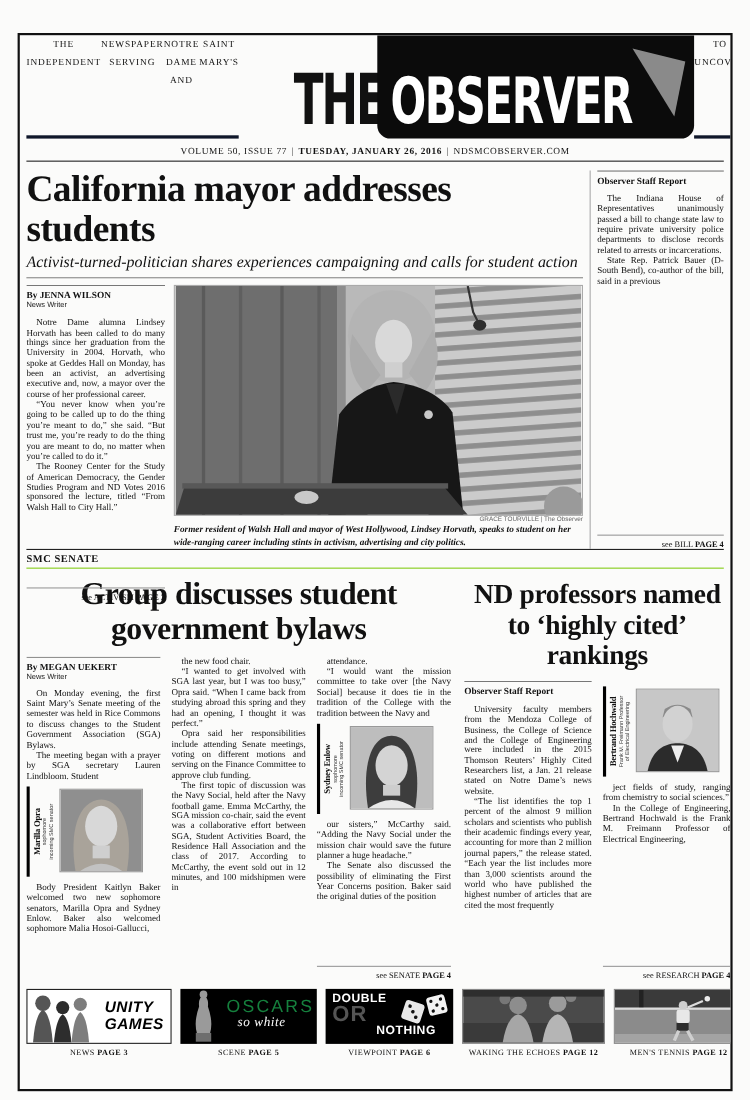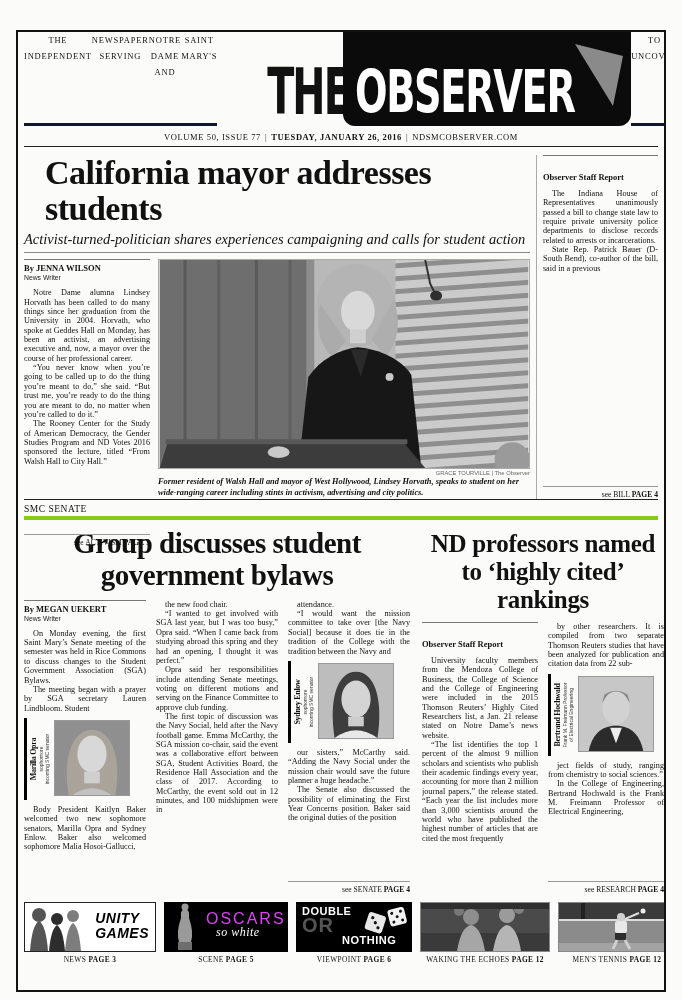--- a/index.html
+++ b/index.html
@@ -15,33 +15,33 @@
   .logo-observer { font-family:"DejaVu Sans", sans-serif; font-weight:bold; font-size:58px; letter-spacing:-2px; color:#fff; transform:scaleX(.66); transform-origin:left center; white-space:nowrap; }
   .curl { position:absolute; top:10px; right:6px; }
 
   .issue-line { text-align:center; font-size:8.5px; letter-spacing:.6px; padding:6px 0 4px; border-bottom:1.5px solid #222; }
   .issue-line .sep { margin:0 4px; color:#333; }
   .issue-line b { font-weight:bold; }
 
   
   .vrule { width:1px; background:#aaa; margin:0 6px; }
   .hline { border-bottom:1px solid #222; }
-  .kicker-row { padding:4px 0 2px; font-size:9.5px; font-weight:normal; letter-spacing:.5px; border-bottom:4px solid #84cc16; }
+  .kicker-row { padding:4px 0 2px; font-size:9.5px; font-weight:bold; letter-spacing:.5px; border-bottom:1px solid #84cc16; }
   .byline-block { border-top:1px solid #777; padding-top:3px; margin-bottom:7px; }
   .byline-name { font-size:8.5px; font-weight:bold; }
   .byline-role { font-size:6.8px; font-family:"Liberation Sans", sans-serif; color:#222; margin-top:1px; }
-  .staff-byline { border-top:1px solid #777; padding-top:16px; margin-bottom:7px; font-size:8.5px; font-weight:bold; }
+  .staff-byline { border-top:1px solid #777; padding-top:3px; margin-bottom:7px; font-size:8.5px; font-weight:bold; }
   .body-text p { font-size:8.2px; line-height:1.14; text-align:justify; text-indent:9px; }
   .jump { position:absolute; bottom:0; left:0; right:0; border-top:1px solid #999; padding-top:3px; text-align:right; font-size:7.6px; }
   .jump b { font-weight:bold; }
 
   
   .top-section { display:flex; height:352px; padding-top:8px; }
   .main-story { flex:1; display:flex; flex-direction:column; }
-  .main-headline { font-size:34px; font-weight:bold; letter-spacing:-.5px; line-height:1.05;margin-left:21px; }
+  .main-headline { font-size:34px; font-weight:bold; letter-spacing:-.5px; line-height:1.05; }
   .main-subhead { font-size:14.5px; font-style:italic; margin:5px 0 4px; }
   .sub-rule { border-bottom:1px solid #888; margin-bottom:6px; }
   .main-body { display:flex; gap:8px; flex:1; }
   .byline-col { position:relative; width:126px; height:288px; overflow:hidden; padding-bottom:20px; }
   .photo-col { width:372px; }
   .photo-credit { text-align:right; font-size:5.8px; font-family:"Liberation Sans", sans-serif; color:#666; margin-top:1px; }
   .photo-caption { font-size:8.4px; font-weight:bold; font-style:italic; line-height:1.3; margin-top:1px; }
   .bill-col { position:relative; width:128px; padding-bottom:18px; }
   .bill-headline { font-size:30px; font-weight:bold; text-align:center; line-height:1.08; letter-spacing:-.5px; margin:2px 0 8px; }
 
@@ -70,21 +70,21 @@
   .promo { display:flex; flex-direction:column; }
   .promo-img { position:relative; height:50px; overflow:hidden; }
   .promo-caption { text-align:center; font-size:7.4px; letter-spacing:.4px; margin-top:3px; }
   .promo-caption b { font-weight:bold; }
   .p-unity { width:132px; border:1px solid #222; background:#fff;font-style:italic; }
   .p-oscars { width:124px; background:#000; }
   .p-double { width:116px; background:#000; }
   .p-boxing { width:130px; border:1px solid #888; }
   .p-tennis { width:118px; border:1px solid #888; }
   .unity-text { position:absolute; right:6px; top:8px; font-family:"Liberation Sans", sans-serif; font-weight:bold; font-size:14px; line-height:1.1; letter-spacing:.5px; color:#000; }
-  .oscars-word { position:absolute; left:42px; top:8px; color:#d946ef; font-family:"Liberation Sans", sans-serif; font-size:16px; letter-spacing:2px; font-weight:400; }
+  .oscars-word { position:absolute; left:42px; top:8px; color:#15803d; font-family:"Liberation Sans", sans-serif; font-size:16px; letter-spacing:2px; font-weight:400; }
   .sowhite-word { position:absolute; left:52px; top:23px; color:#fff; font-style:italic; font-size:12px; letter-spacing:.5px; }
   .double-stack { position:absolute; left:6px; top:3px; font-family:"Liberation Sans", sans-serif; font-weight:bold; color:#fff; }
   .double-w { font-size:11px; letter-spacing:.5px; }
   .or-w { font-size:20px; color:#555; line-height:.85; letter-spacing:1px; }
   .nothing-w { font-size:11px; letter-spacing:.5px;margin-left:40px; }
 </style>
 </head>
 <body>
 
 <div class="frame">
@@ -243,21 +243,20 @@
     <div class="vrule"></div>
     <div class="research-story">
       <div class="research-headline">ND professors named to ‘highly cited’ rankings</div>
       <div class="cols">
         <div class="rcol body-text">
           <div class="staff-byline">Observer Staff Report</div>
           <p>University faculty members from the Mendoza College of Business, the College of Science and the College of Engineering were included in the 2015 Thomson Reuters’ Highly Cited Researchers list, a Jan. 21 release stated on Notre Dame’s news website.</p>
           <p>“The list identifies the top 1 percent of the almost 9 million scholars and scientists who publish their academic findings every year, accounting for more than 2 million journal papers,” the release stated. “Each year the list includes more than 3,000 scientists around the world who have published the highest number of articles that are cited the most frequently</p>
         </div>
         <div class="rcol jumped body-text">
-          <p>by other researchers. It is compiled from two separate Thomson Reuters studies that have been analyzed for publication and citation data from 22 sub-</p>
           <div class="vcap">
             <div class="vbar"></div>
             <div class="vtext">
               <div class="vname">Bertrand Hochwald</div>
               <div class="vrole">Frank M. Freimann Professor</div>
               <div class="vrole">of Electrical Engineering</div>
             </div>
             <svg class="headshot" width="76" height="76" viewBox="0 0 76 76">
               <rect width="76" height="76" fill="#c7c7c7"></rect>
               <path d="M24,26 q14,-12 28,0 l-2,-8 q-12,-8 -24,0 z" fill="#8a8a8a"></path>

